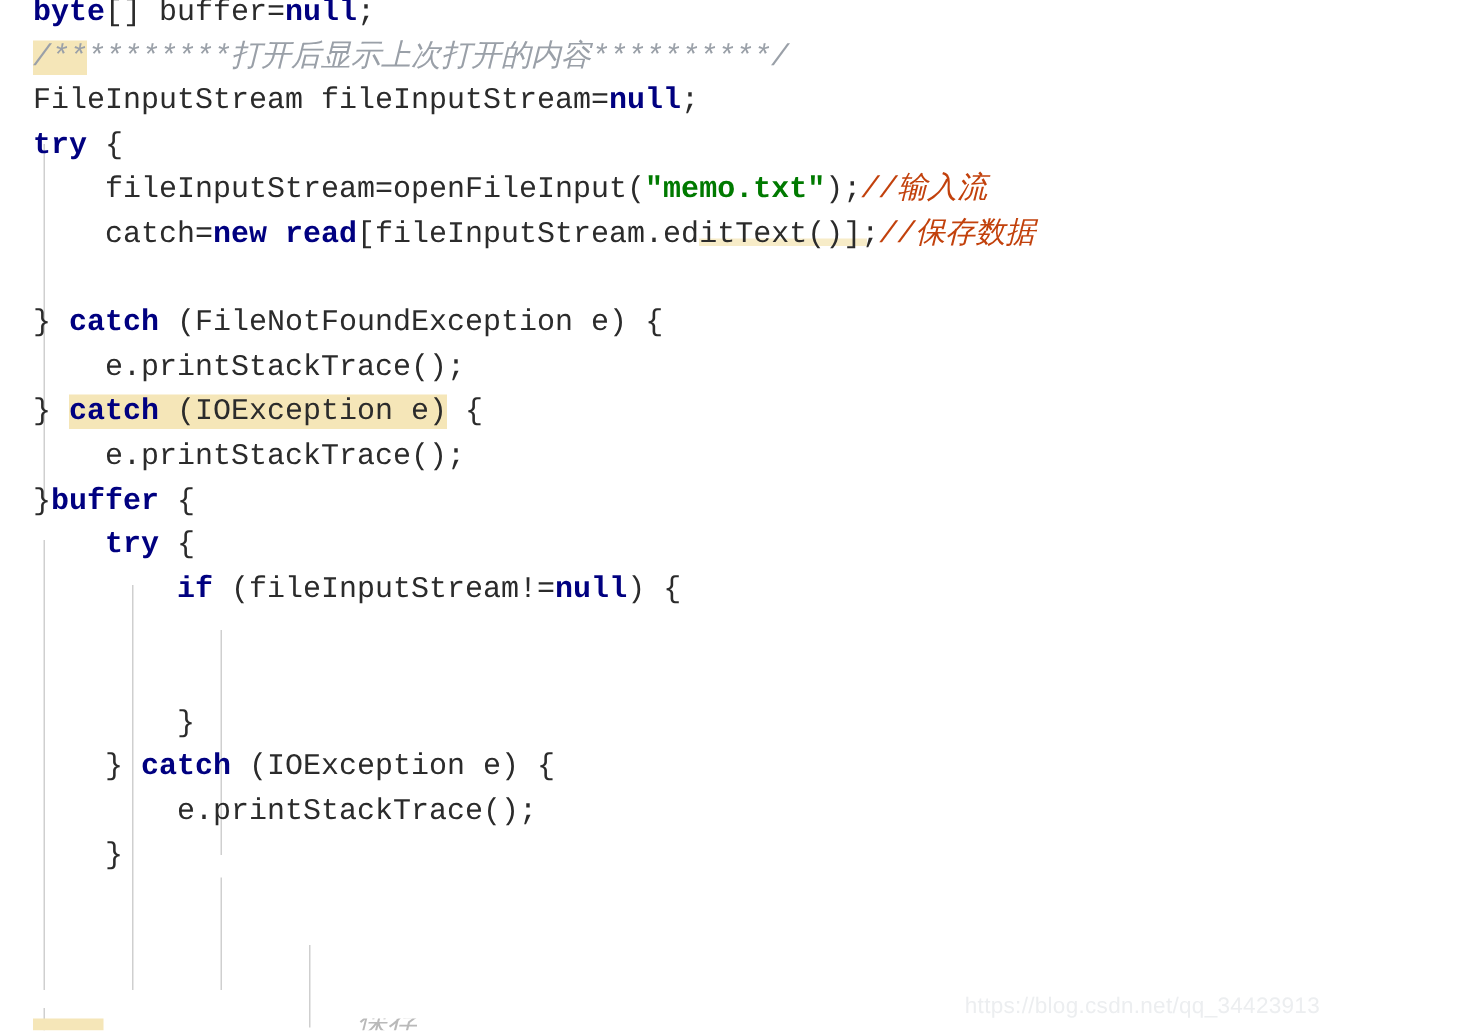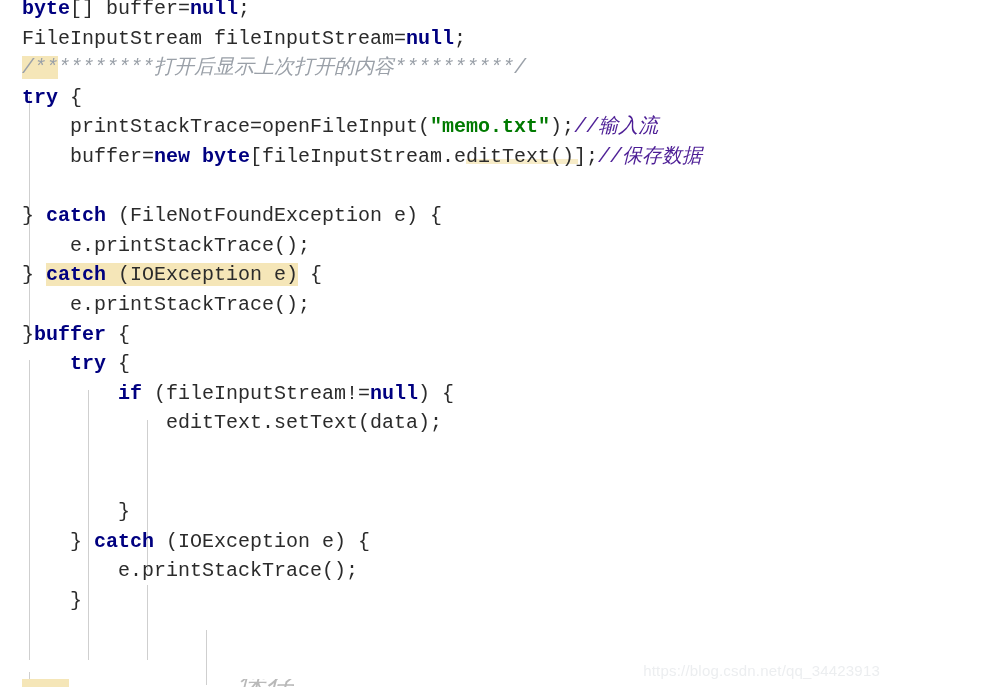--- a/index.html
+++ b/index.html
@@ -53,21 +53,21 @@
   
   .kw {
     color: #000080;
     font-weight: bold;
   }
   .str {
     color: #007a00;
     font-weight: bold;
   }
   .cmt {
-    color: #4c1d95;
+    color: #c2410c;
     font-style: italic;
   }
   .cmt-block {
     color: #9aa0a8;
     font-style: italic;
   }
   .plain {
     color: #2b2b2b;
   }
   .hl {
@@ -100,21 +100,21 @@
     bottom: 0px;
     width: 47px;
     height: 8px;
     background: #f5e6b8;
     z-index: 2;
   }
   #bottom-ghost {
     position: absolute;
     left: 238px;
     bottom: 0px;
-    font-size: 28px;
+    font-size: 20px;
     line-height: 10px;
     color: #b9b9b9;
     font-style: italic;
     white-space: pre;
     overflow: hidden;
     height: 8px;
     z-index: 2;
     margin-top: 40px;
   }
 </style>
@@ -130,50 +130,49 @@
   <div class="indent-guide" style="left:147px; top:585px; height:75px;"></div>
   <div class="indent-guide" style="left:206px; top:630px; height:55px;"></div>
   <div class="indent-guide" style="left:29px; top:672px; height:15px;"></div>
 
   <div class="underhl" style="left:466px; top:159px; width:112px; height:5px;"></div>
 
   <div class="code-lines">
 
     <div class="code-line"><span class="kw">byte</span><span class="plain">[] buffer=</span><span class="kw">null</span><span class="plain">;</span></div>
 
+    <div class="code-line"><span class="cmt-block hl">/**</span><span class="cmt-block">********打开后显示上次打开的内容**********/</span></div>
+
     <div class="code-line"><span class="plain">FileInputStream fileInputStream=</span><span class="kw">null</span><span class="plain">;</span></div>
-
-    <div class="code-line"><span class="cmt-block hl">/**</span><span class="cmt-block">********打开后显示上次打开的内容**********/</span></div>
 
     <div class="code-line"><span class="kw">try</span><span class="plain"> {</span></div>
 
-    <div class="code-line"><span class="plain">    printStackTrace=openFileInput(</span><span class="str">"memo.txt"</span><span class="plain">);</span><span class="cmt">//输入流</span></div>
+    <div class="code-line"><span class="plain">    fileInputStream=openFileInput(</span><span class="str">"memo.txt"</span><span class="plain">);</span><span class="cmt">//输入流</span></div>
 
-    <div class="code-line"><span class="plain">    buffer=</span><span class="kw">new byte</span><span class="plain">[fileInputStream.editText()];</span><span class="cmt">//保存数据</span></div>
+    <div class="code-line"><span class="plain">    catch=</span><span class="kw">new read</span><span class="plain">[fileInputStream.editText()];</span><span class="cmt">//保存数据</span></div>
 
 
     <div class="code-line"><span class="plain"></span></div>
 
     <div class="code-line"><span class="plain">} </span><span class="kw">catch</span><span class="plain"> (FileNotFoundException e) {</span></div>
 
     <div class="code-line"><span class="plain">    e.printStackTrace();</span></div>
 
     <div class="code-line"><span class="plain">} </span><span class="kw hl">catch</span><span class="plain hl"> (IOException e)</span><span class="plain"> {</span></div>
 
     <div class="code-line"><span class="plain">    e.printStackTrace();</span></div>
 
     <div class="code-line"><span class="plain">}</span><span class="kw">buffer</span><span class="plain"> {</span></div>
 
     <div class="code-line"><span class="plain">    </span><span class="kw">try</span><span class="plain"> {</span></div>
 
     <div class="code-line"><span class="plain">        </span><span class="kw">if</span><span class="plain"> (fileInputStream!=</span><span class="kw">null</span><span class="plain">) {</span></div>
 
 
 
-    <div class="code-line"><span class="plain">            editText.setText(data);</span></div>
 
     <div class="code-line"><span class="plain"></span></div>
 
     <div class="code-line"><span class="plain"></span></div>
 
     <div class="code-line"><span class="plain">        }</span></div>
 
     <div class="code-line"><span class="plain">    } </span><span class="kw">catch</span><span class="plain"> (IOException e) {</span></div>
 
     <div class="code-line"><span class="plain">        e.printStackTrace();</span></div>

